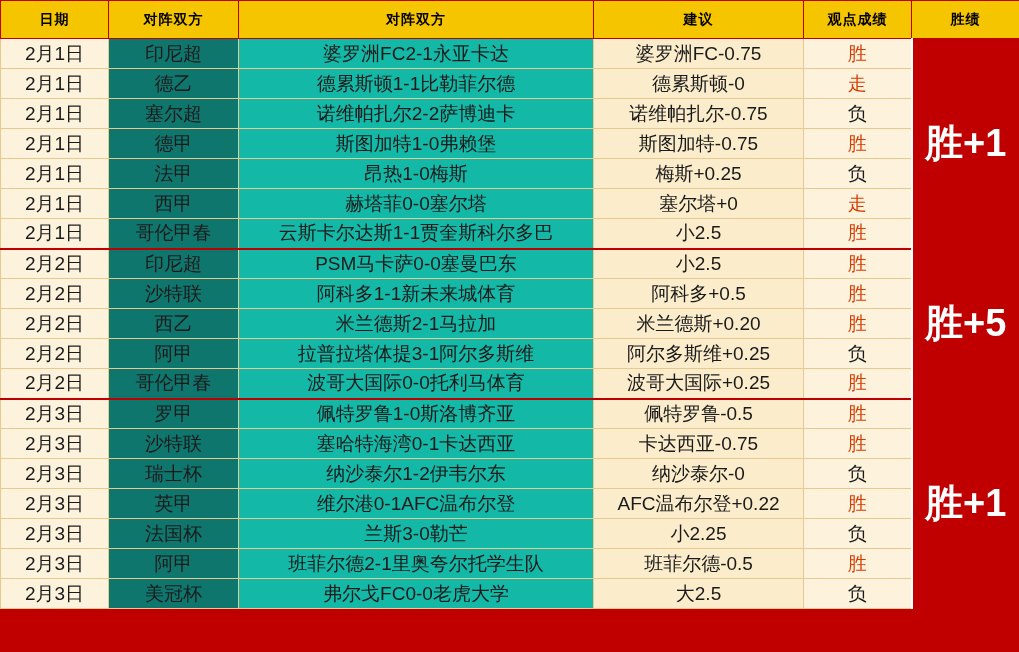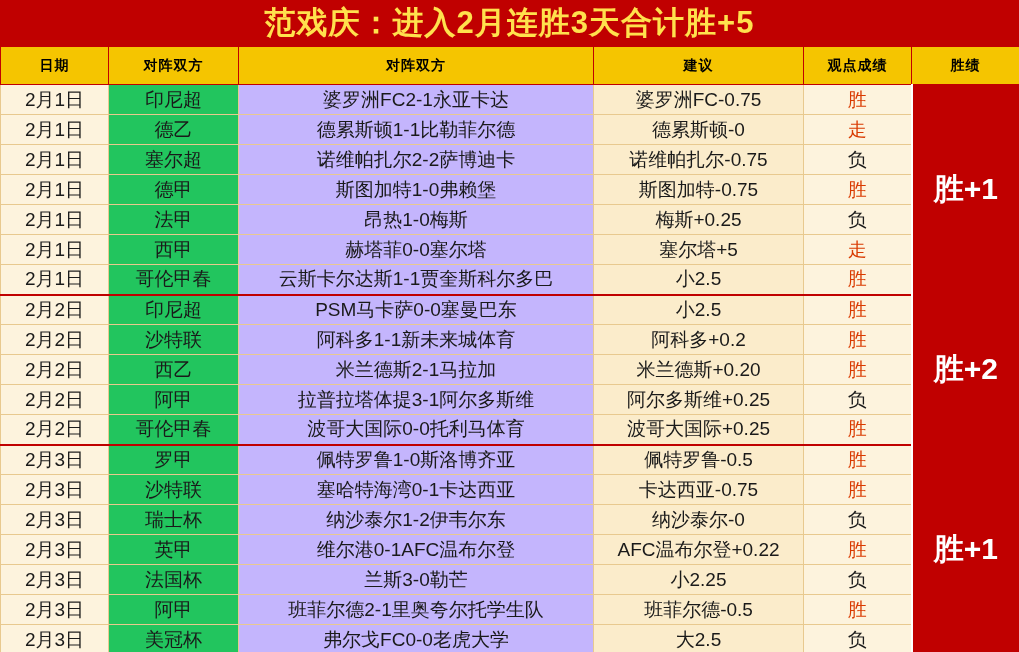--- a/index.html
+++ b/index.html
@@ -59,50 +59,49 @@
     border: 1px solid #e8c98f;
     height: 30px;
     text-align: center;
     font-size: 19px;
     color: #1a1a1a;
     background: #fdf3dd;
     white-space: nowrap;
     overflow: hidden;
   }
   tbody td.date { background: #fdf3dd; }
-  tbody td.league { background: #22c55e; }
-  tbody td.match { background: #c4b5fd; }
+  tbody td.league { background: #0f766e; }
+  tbody td.match { background: #14b8a6; }
   tbody td.advice { background: #fbeccb; }
   tbody td.result { background: #fdf3dd; font-size: 19px; }
   tbody td.result.win { color: #d93a00; }
   tbody td.result.draw { color: #d93a00; }
   tbody td.result.lose { color: #1a1a1a; }
   tbody td.total {
     background: #c00000;
     color: #ffffff;
-    font-size: 30px;
+    font-size: 38px;
     font-weight: bold;
     border: 1px solid #c00000;
     border-left: 2px solid #ffffff;
     vertical-align: middle;
   }
   tbody tr.group-start td.date,
   tbody tr.group-start td.league,
   tbody tr.group-start td.match,
   tbody tr.group-start td.advice,
   tbody tr.group-start td.result {
     border-top: 2px solid #c00000;
   }
 </style>
 </head>
 <body>
 
 <div id="wrap">
 
-  <div id="title">范戏庆：进入2月连胜3天合计胜+5</div>
 
   <table>
     <colgroup>
       <col class="c-date">
       <col class="c-league">
       <col class="c-match">
       <col class="c-advice">
       <col class="c-result">
       <col class="c-total">
     </colgroup>
@@ -150,43 +149,43 @@
           <td class="date">2月1日</td>
           <td class="league">法甲</td>
           <td class="match">昂热1-0梅斯</td>
           <td class="advice">梅斯+0.25</td>
           <td class="result lose">负</td>
         </tr>
         <tr>
           <td class="date">2月1日</td>
           <td class="league">西甲</td>
           <td class="match">赫塔菲0-0塞尔塔</td>
-          <td class="advice">塞尔塔+5</td>
+          <td class="advice">塞尔塔+0</td>
           <td class="result draw">走</td>
         </tr>
         <tr>
           <td class="date">2月1日</td>
           <td class="league">哥伦甲春</td>
           <td class="match">云斯卡尔达斯1-1贾奎斯科尔多巴</td>
           <td class="advice">小2.5</td>
           <td class="result win">胜</td>
         </tr>
         <tr class="group-start">
           <td class="date">2月2日</td>
           <td class="league">印尼超</td>
           <td class="match">PSM马卡萨0-0塞曼巴东</td>
           <td class="advice">小2.5</td>
           <td class="result win">胜</td>
-          <td class="total" rowspan="5">胜+2</td>
+          <td class="total" rowspan="5">胜+5</td>
         </tr>
         <tr>
           <td class="date">2月2日</td>
           <td class="league">沙特联</td>
           <td class="match">阿科多1-1新未来城体育</td>
-          <td class="advice">阿科多+0.2</td>
+          <td class="advice">阿科多+0.5</td>
           <td class="result win">胜</td>
         </tr>
         <tr>
           <td class="date">2月2日</td>
           <td class="league">西乙</td>
           <td class="match">米兰德斯2-1马拉加</td>
           <td class="advice">米兰德斯+0.20</td>
           <td class="result win">胜</td>
         </tr>
         <tr>

